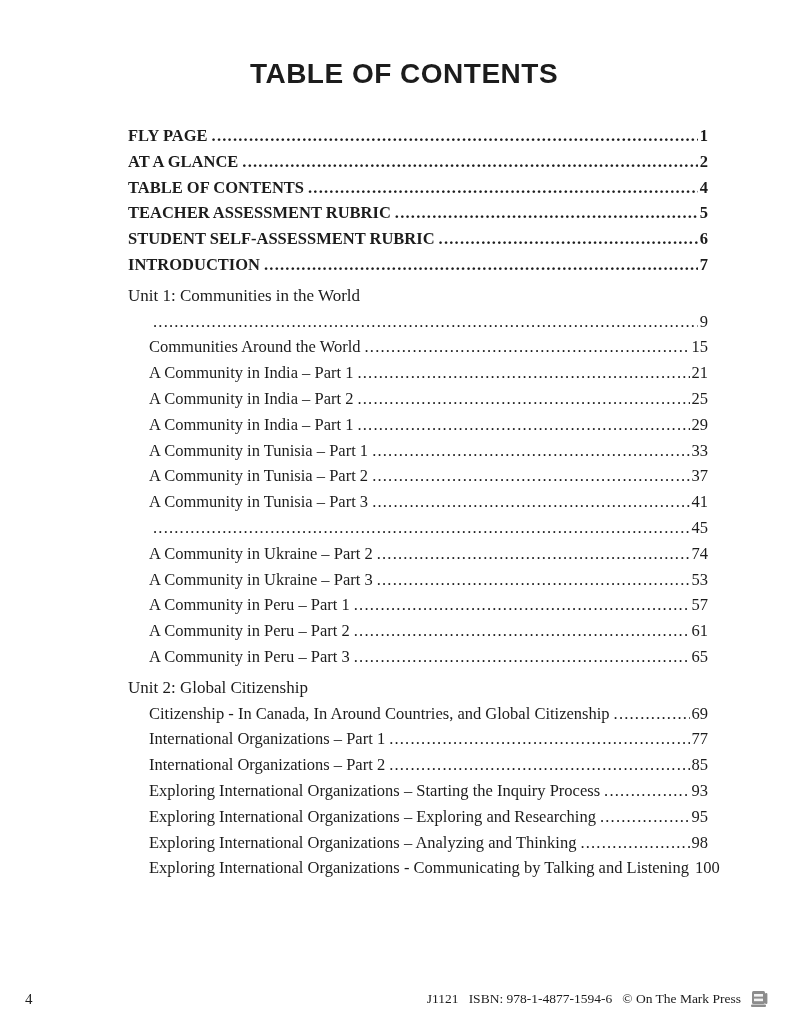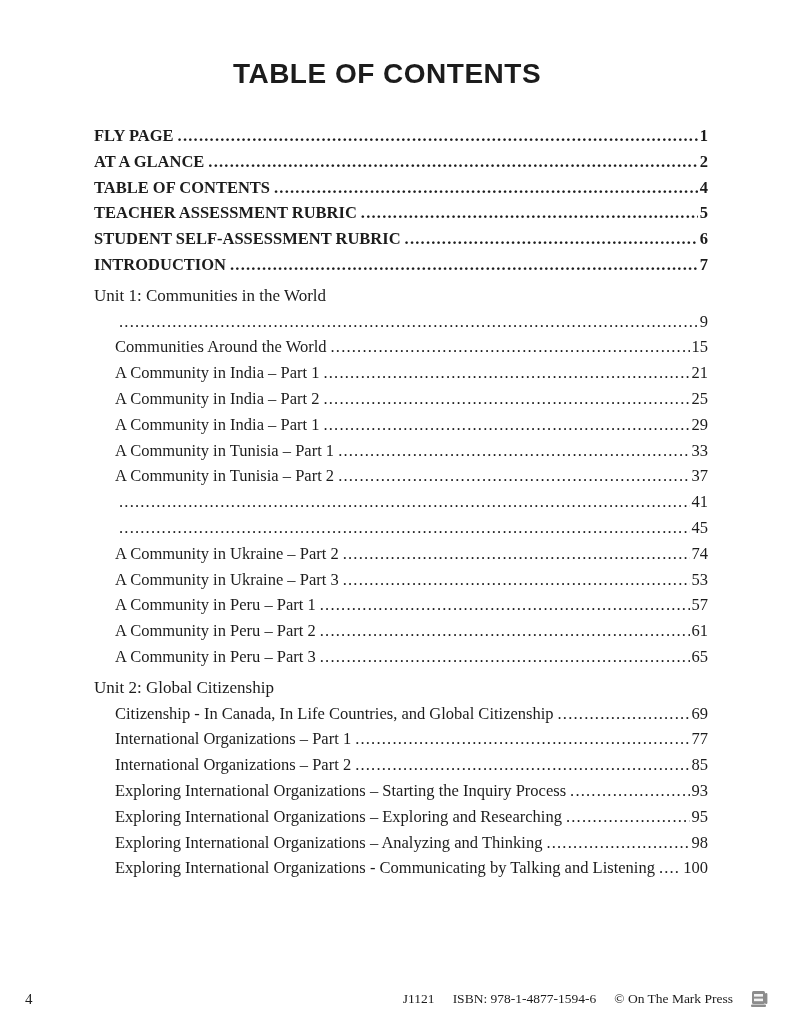--- a/index.html
+++ b/index.html
@@ -11,21 +11,21 @@
   body{
     width:792px;height:1024px;
     background:var(--bg);
     color:var(--text);
     font-family:"Liberation Serif", serif;
     position:relative;
     overflow:hidden;
   }
   .content{
     position:absolute;
-    left:66px;
+    left:100px;
     right:84px;
     top:0;
   }
   .title{
     margin:58px 0 33px 0;
     text-align:center;
     font-family:"Liberation Sans", sans-serif;
     font-weight:bold;
     font-size:28px;
     letter-spacing:0.5px;
@@ -63,21 +63,21 @@
     bottom:16px;
     font-size:15px;
   }
   .footer-right{
     position:absolute;
     right:24px;
     bottom:16px;
     font-size:13.5px;
     display:flex;
     align-items:center;
-    gap:18px;
+    gap:10px;
     white-space:nowrap;
   }
   .footer-right .seg{display:inline-block;}
   .press-icon{display:inline-block;line-height:0;}
 </style>
 </head>
 <body>
 
 <div class="content">
   <div class="title">TABLE OF CONTENTS</div>
@@ -141,20 +141,21 @@
     <span class="lbl">A Community in Tunisia – Part 1</span>
     <span class="dots"></span>
     <span class="pg">33</span>
   </div>
       <div class="row sub">
     <span class="lbl">A Community in Tunisia – Part 2</span>
     <span class="dots"></span>
     <span class="pg">37</span>
   </div>
       <div class="row sub">
+    <span class="lbl">A Community in Tunisia – Part 3</span>
     <span class="dots"></span>
     <span class="pg">41</span>
   </div>
       <div class="row sub">
     <span class="dots"></span>
     <span class="pg">45</span>
   </div>
       <div class="row sub">
     <span class="lbl">A Community in Ukraine – Part 2</span>
     <span class="dots"></span>
@@ -175,21 +176,21 @@
     <span class="dots"></span>
     <span class="pg">61</span>
   </div>
       <div class="row sub">
     <span class="lbl">A Community in Peru – Part 3</span>
     <span class="dots"></span>
     <span class="pg">65</span>
   </div>
       <div class="unit">Unit 2: Global Citizenship</div>
       <div class="row sub">
-    <span class="lbl">Citizenship - In Canada, In Life Countries, and Global Citizenship</span>
+    <span class="lbl">Citizenship - In Canada, In Around Countries, and Global Citizenship</span>
     <span class="dots"></span>
     <span class="pg">69</span>
   </div>
       <div class="row sub">
     <span class="lbl">International Organizations – Part 1</span>
     <span class="dots"></span>
     <span class="pg">77</span>
   </div>
       <div class="row sub">
     <span class="lbl">International Organizations – Part 2</span>

